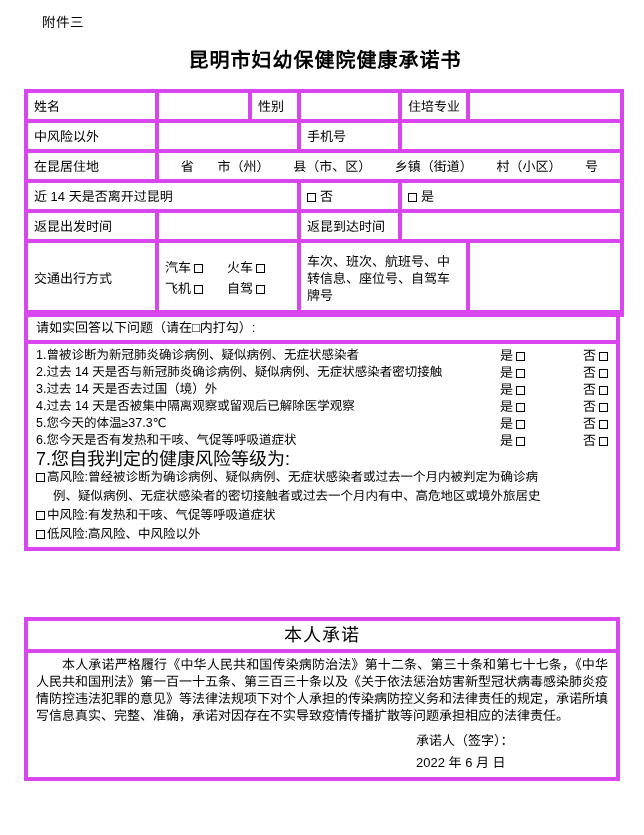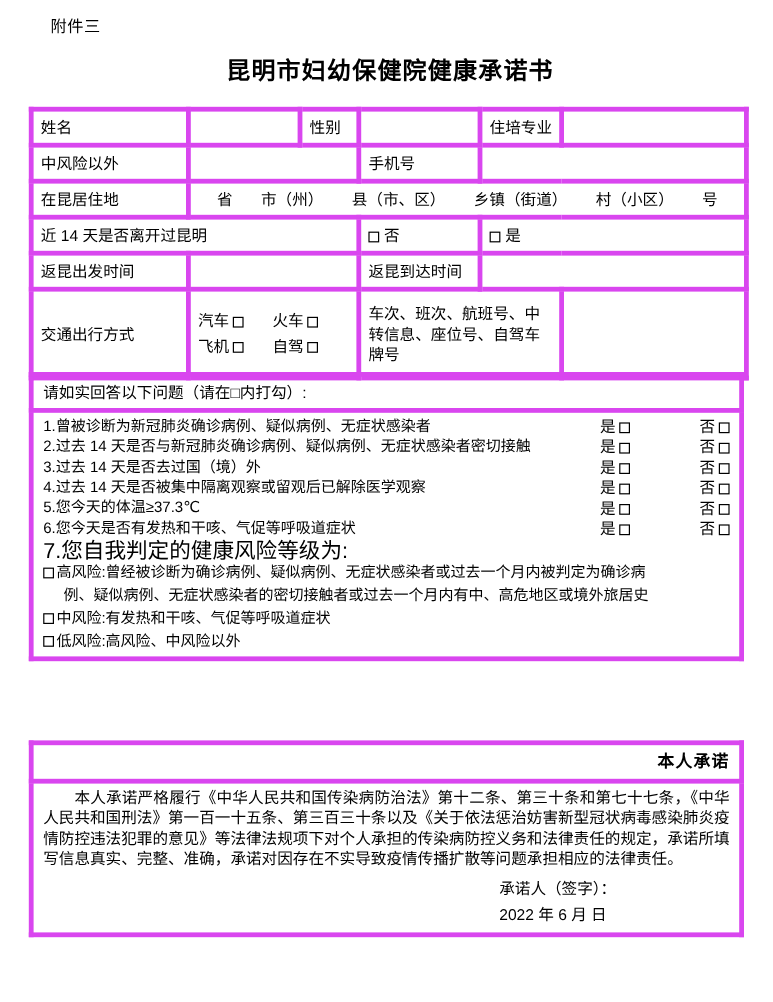--- a/index.html
+++ b/index.html
@@ -149,24 +149,24 @@
     line-height: 19px;
     padding-left: 17px;
   }
 
   
   #commit-table { top: 617px; }
   #commit-table td {
     padding: 3px 8px;
   }
   .commit-head {
-    text-align: right;
+    text-align: center;
     font-family: "Liberation Serif", "DejaVu Serif", serif;
-    font-weight: bold;
-    font-size: 14px;
+    font-weight: normal;
+    font-size: 18px;
     letter-spacing: 1px;
     height: 20px;
   }
   .commit-body {
     font-size: 13px;
     line-height: 21.5px;
     height: 104px;
     vertical-align: top;
     text-align: justify;
     text-justify: inter-ideograph;

